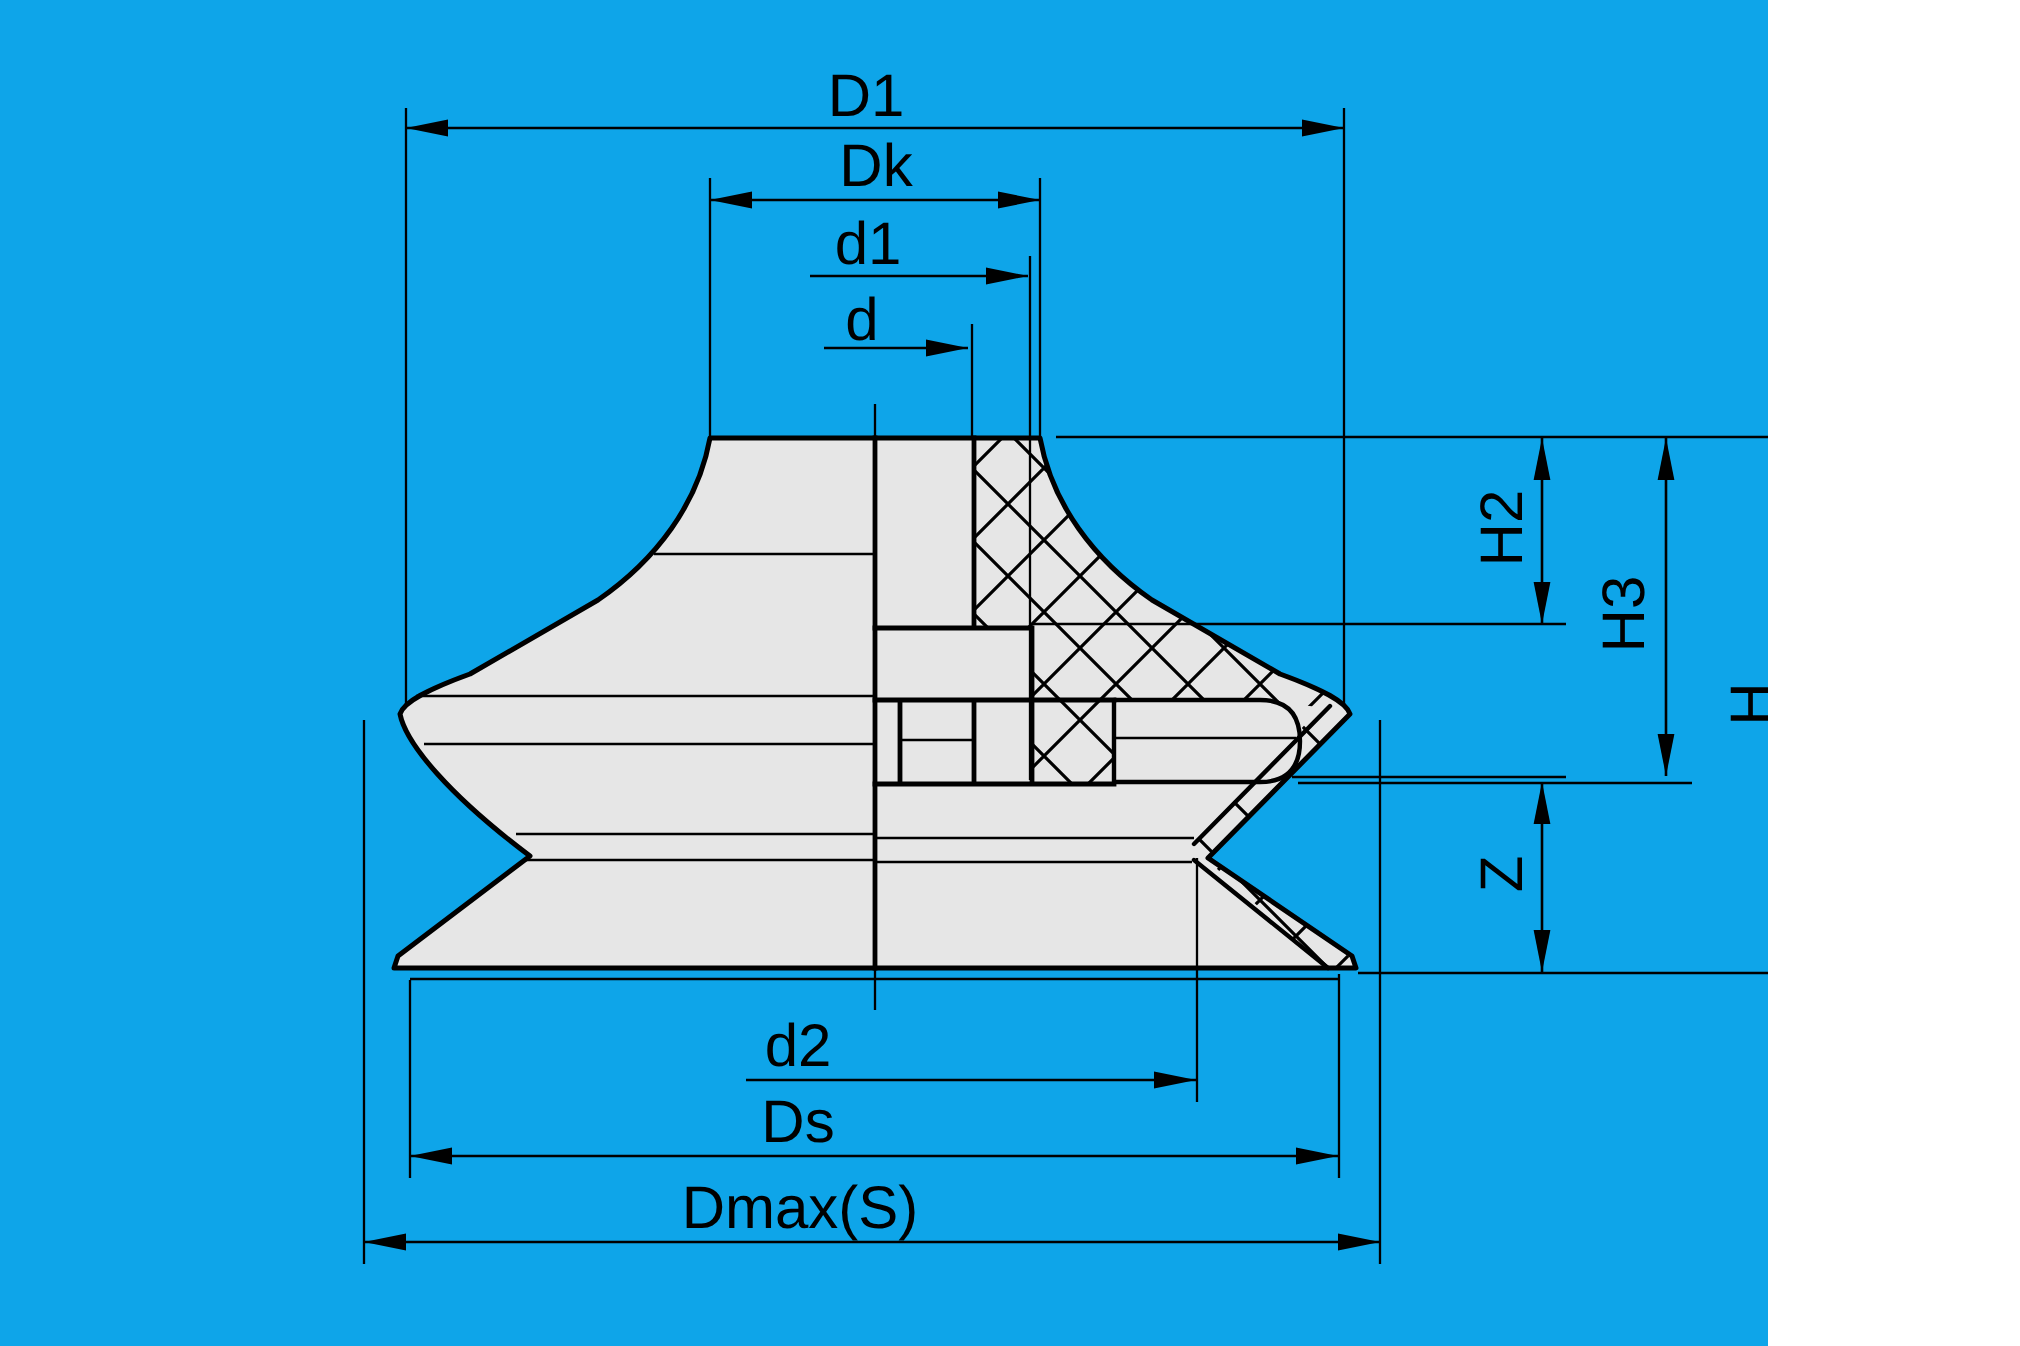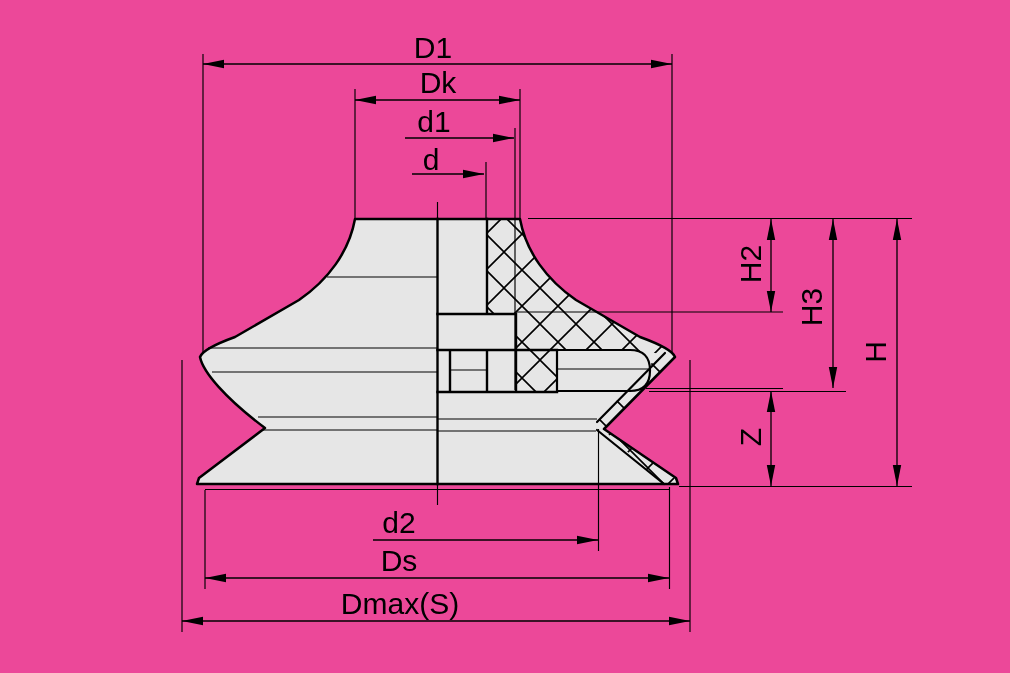--- a/index.html
+++ b/index.html
@@ -1,16 +1,16 @@
 <!DOCTYPE html>
 <html><head>
 <meta charset="utf-8">
 <style>
   html,body{margin:0;padding:0;background:#ffffff;}
-  .stage{width:1010px;height:673px;background:#ec4899;position:relative;overflow:hidden;}
+  .stage{width:884px;height:673px;background:#0ea5e9;position:relative;overflow:hidden;}
   svg{display:block;}
   .outline{stroke:#000;stroke-width:2.5;stroke-linejoin:round;}
   .heavy{stroke:#000;stroke-width:2.4;fill:none;stroke-linecap:square;}
   .mid{stroke:#000;stroke-width:2.2;stroke-linejoin:round;}
   .innerwall{stroke:#000;stroke-width:2.2;fill:none;stroke-linecap:round;}
   .thin{stroke:#000;stroke-width:1.15;fill:none;}
   .dim{stroke:#000;stroke-width:1.3;fill:none;}
   .arr{fill:#000;stroke:none;}
   .lbl{font-family:"Liberation Sans",sans-serif;font-size:30px;fill:#000;text-anchor:middle;}
   .hatchfill{stroke:none;}

